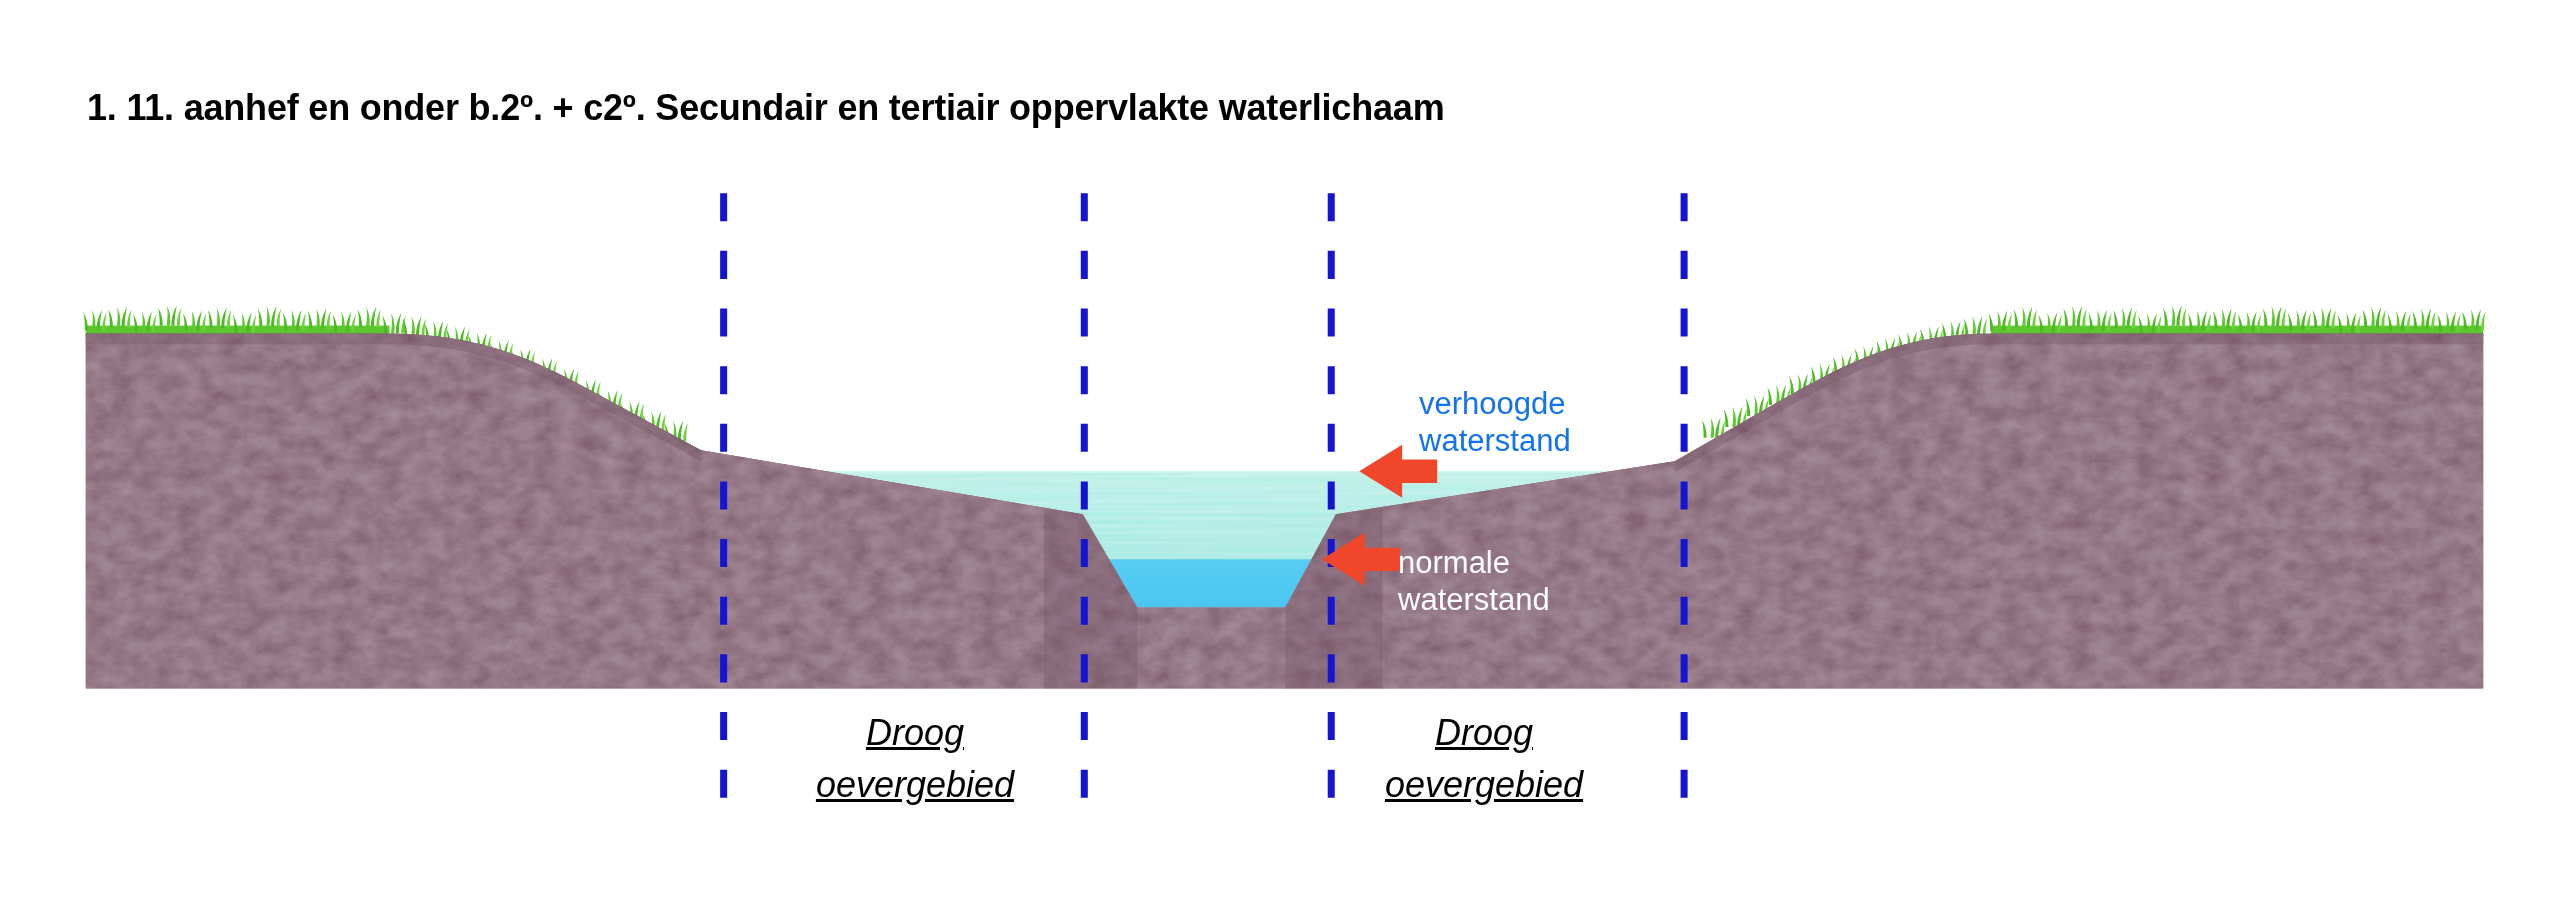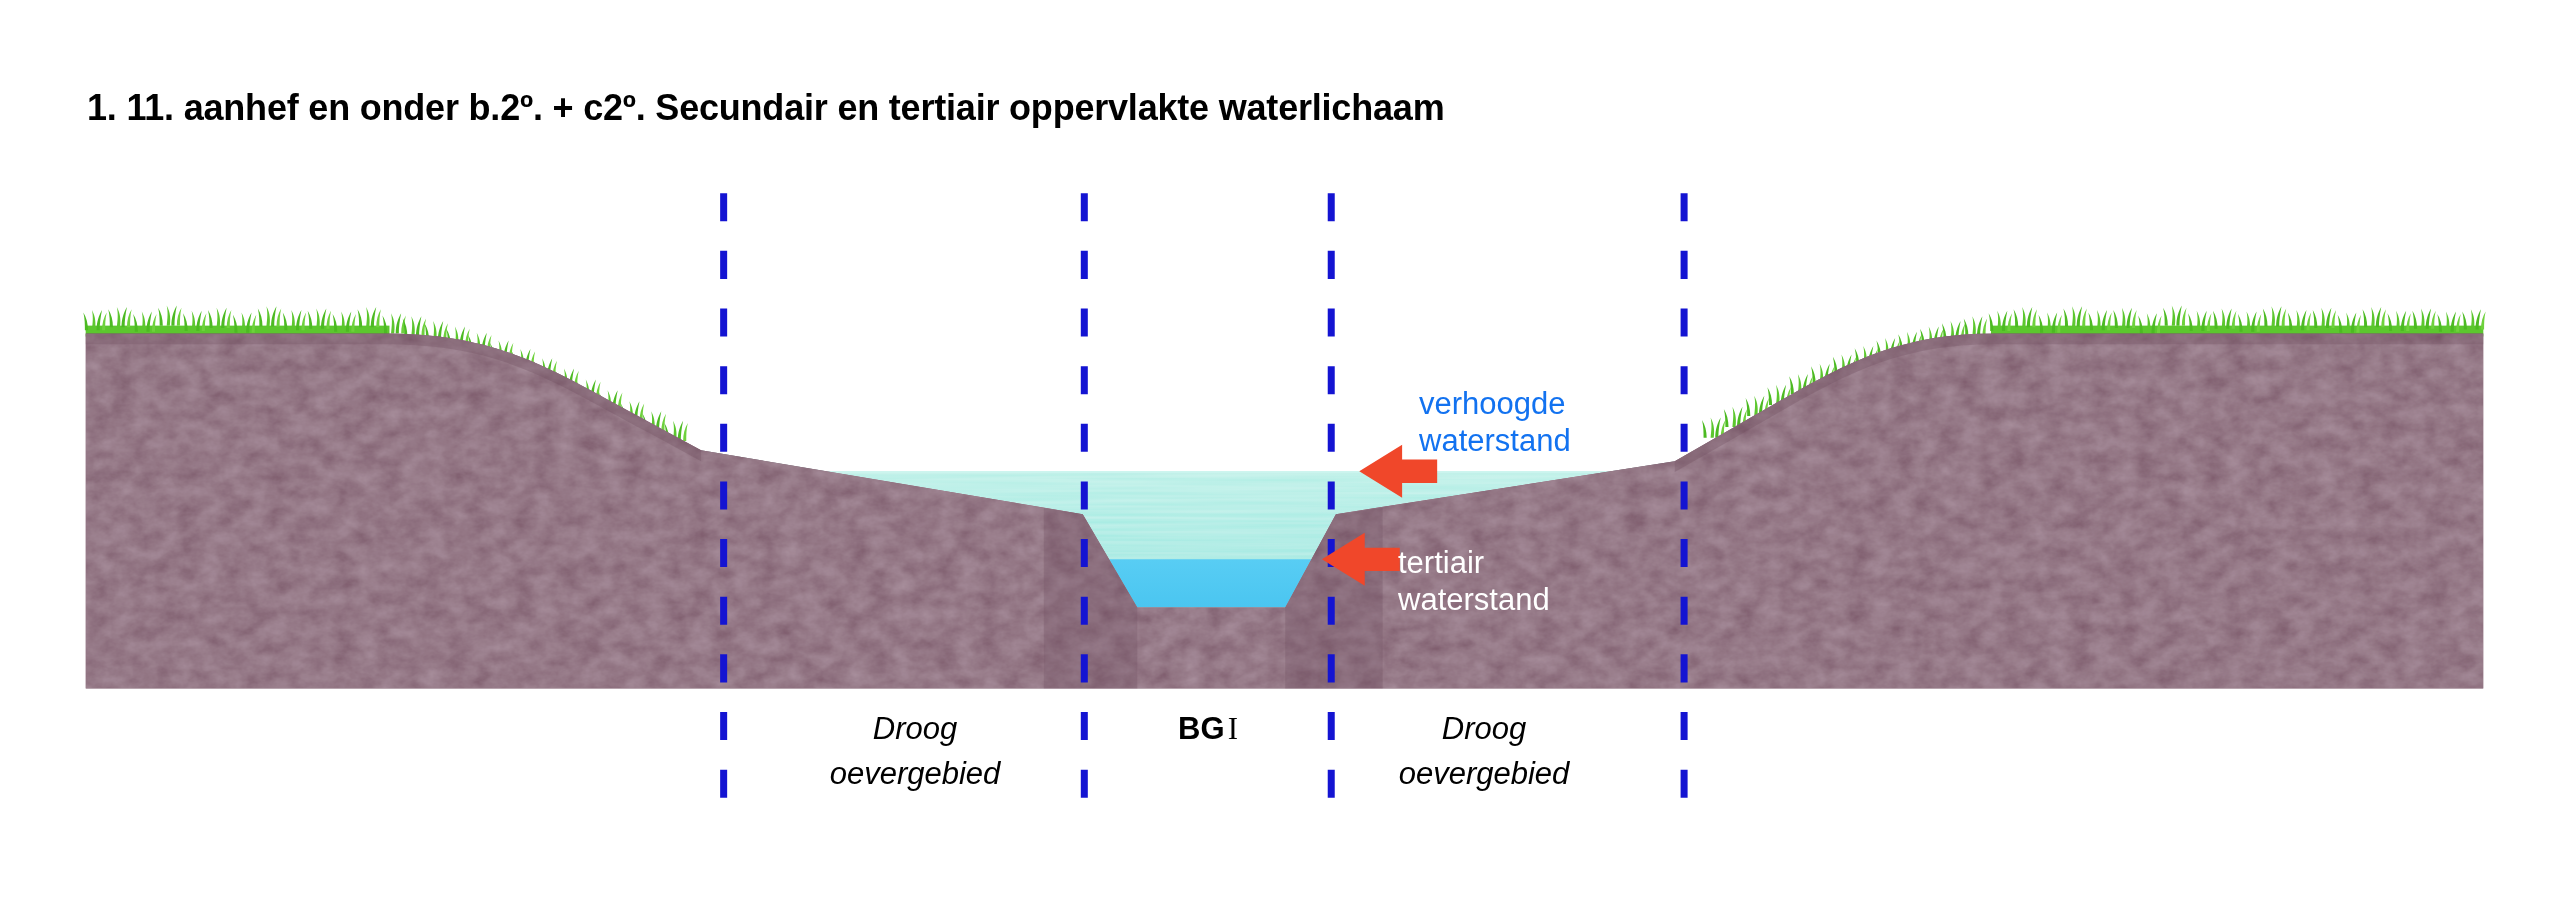--- a/index.html
+++ b/index.html
@@ -62,24 +62,25 @@
     top: 545px;
     color: #ffffff;
     font-weight: 400;
   }
 
   
   .zone-label {
     position: absolute;
     text-align: center;
     font-style: italic;
-    font-size: 31px;
+    font-size: 36px;
     line-height: 1.45;
     color: #000000;
     white-space: nowrap;
+    text-decoration: underline;
   }
   .zone-label .l1 { display: block; }
   .zone-label .l2 { display: block; }
   #zone-left  { left: 802px; top: 707px; width: 226px; }
   #zone-mid   { left: 1091px; top: 707px; width: 234px; }
   #zone-right { left: 1371px; top: 707px; width: 226px; }
   #zone-mid .l1 {
     font-style: normal;
     font-weight: bold;
   }
@@ -284,31 +285,30 @@
       <path d="M1697,718 L1752,684 L1752,703 L1797,703 L1797,733 L1752,733 L1752,752 Z"></path>
     </g>
   </svg>
 
   <div class="annot" id="annot-verhoogde">
     <span>verhoogde</span><br>
     <span>waterstand</span>
   </div>
 
   <div class="annot" id="annot-normale">
-    <span>tertiair</span><br>
+    <span>normale</span><br>
     <span>waterstand</span>
   </div>
 
   <div class="zone-label" id="zone-left">
     <span class="l1">Droog</span>
     <span class="l2">oevergebied</span>
   </div>
 
   <div class="zone-label" id="zone-mid">
-    <span class="l1"><span>BG</span><span class="roman">I</span></span>
   </div>
 
   <div class="zone-label" id="zone-right">
     <span class="l1">Droog</span>
     <span class="l2">oevergebied</span>
   </div>
 
 </div>
 
 

